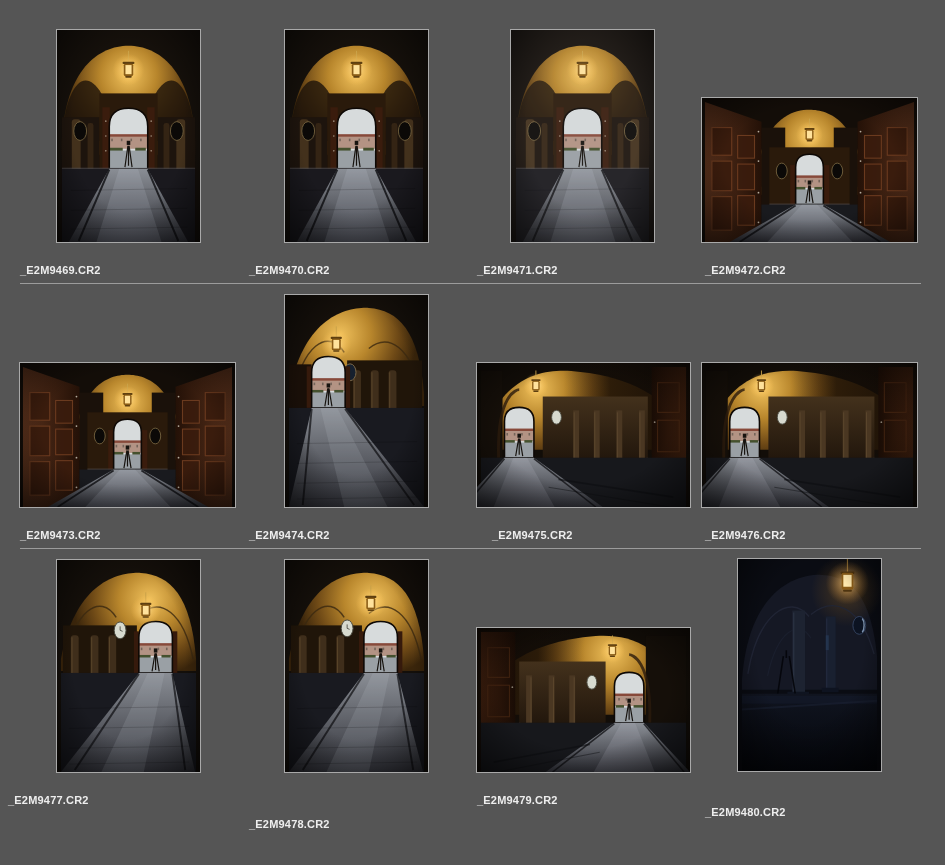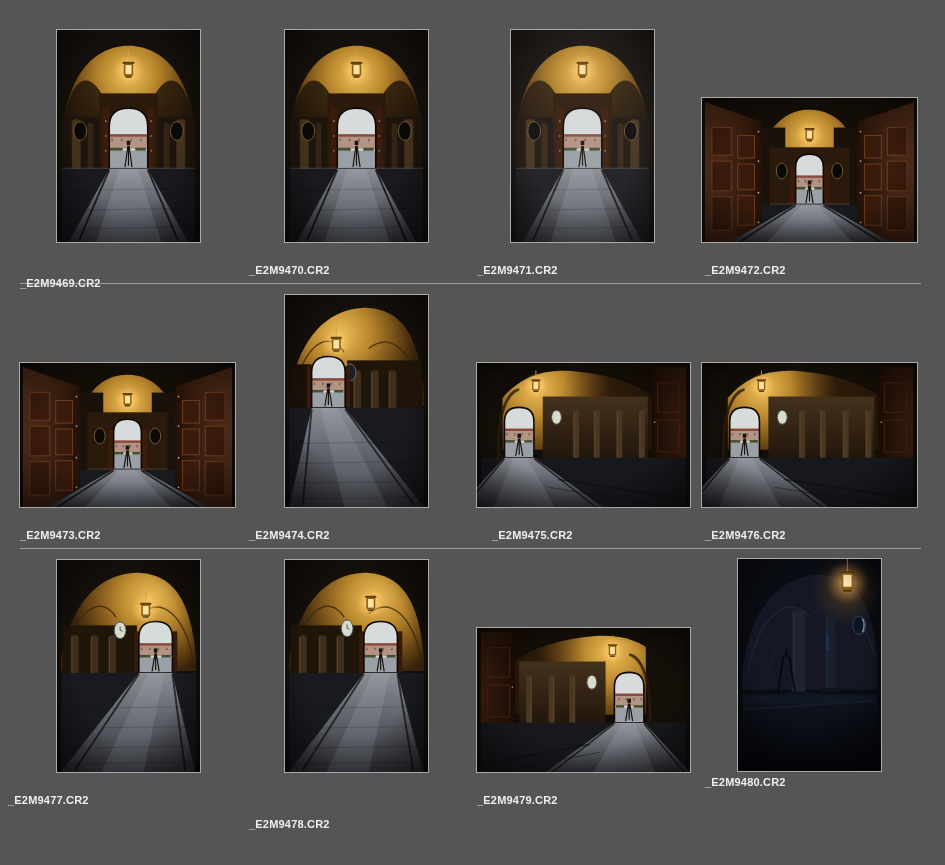--- a/index.html
+++ b/index.html
@@ -101,21 +101,21 @@
         <path d="M92 141 L123 213" stroke="#0d0d10" stroke-width="2" opacity=".8"></path>
         <rect x="5" y="139" width="135" height="1.3" fill="#5f5f66" opacity=".45"></rect>
         <g stroke="#000" opacity=".16" stroke-width="1">
           <path d="M14 162 L132 160"></path>
           <path d="M14 182 L132 180"></path>
           <path d="M14 201 L132 199"></path>
         </g>
         <rect width="145" height="214" fill="url(#vigp0)"></rect>
       </svg>
     </figure>
-    <div class="fname" style="left: 20px; top: 277px;">_E2M9469.CR2</div>
+    <div class="fname" style="left: 20px; top: 264px;">_E2M9469.CR2</div>
     <figure class="cell" style="left: 284px; top: 29px; width: 145px; height: 214px;">
       <svg xmlns="http://www.w3.org/2000/svg" viewBox="0 0 145 214" preserveAspectRatio="none">
         <defs>
           <radialGradient id="goldp1" gradientUnits="userSpaceOnUse" cx="72.5" cy="46" r="72">
             <stop offset="0" stop-color="#f0c15c"></stop>
             <stop offset=".4" stop-color="#b8862c"></stop>
             <stop offset=".75" stop-color="#6e4916"></stop>
             <stop offset="1" stop-color="#3a250b"></stop>
           </radialGradient>
           <radialGradient id="glowp1">
@@ -1096,14 +1096,14 @@
         <rect x="105" y="14" width="12" height="17" rx="2" fill="#8a5c18"></rect>
         <rect x="106.8" y="16" width="8.4" height="12" fill="#ffe8ae"></rect>
         <rect x="106.5" y="31" width="9" height="2" rx="1" fill="#4e3410"></rect>
         <path d="M46 98 L40 138 M52 98 L58 136 M49 92 L49 100" stroke="#04050a" stroke-width="1.6" opacity=".9"></path>
         <rect x="4" y="136" width="137" height="78" fill="url(#nfloorp11)"></rect>
         <rect x="4" y="138" width="137" height="8" fill="#141a2a" opacity=".7"></rect>
         <path d="M4 152 L141 143" stroke="#1b2133" stroke-width="2" opacity=".6"></path>
         <rect width="145" height="214" fill="url(#nvigp11)"></rect>
       </svg>
     </figure>
-    <div class="fname" style="left: 705px; top: 776px; text-align: right;">_E2M9480.CR2</div>
+    <div class="fname" style="left: 705px; top: 806px; text-align: right;">_E2M9480.CR2</div>
   </div>
 
 </body></html>

